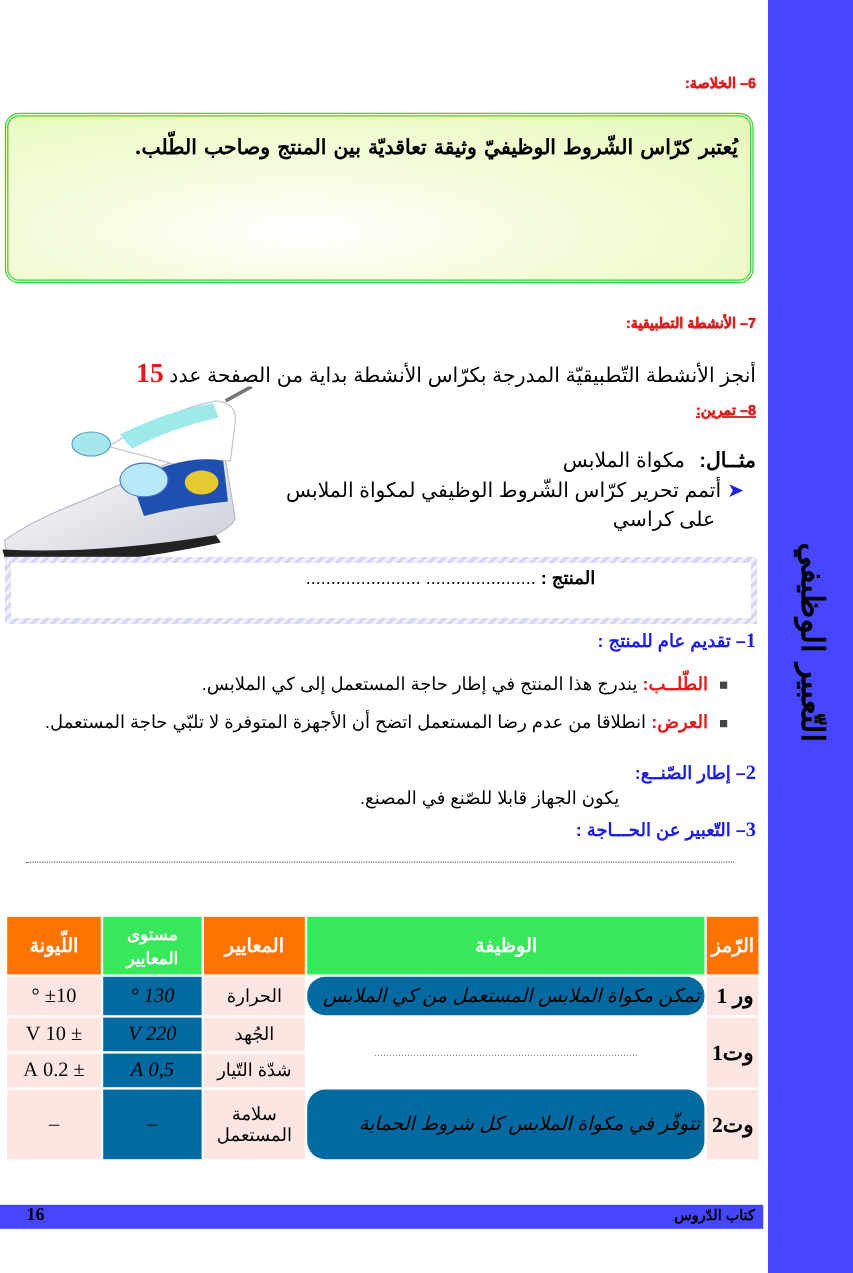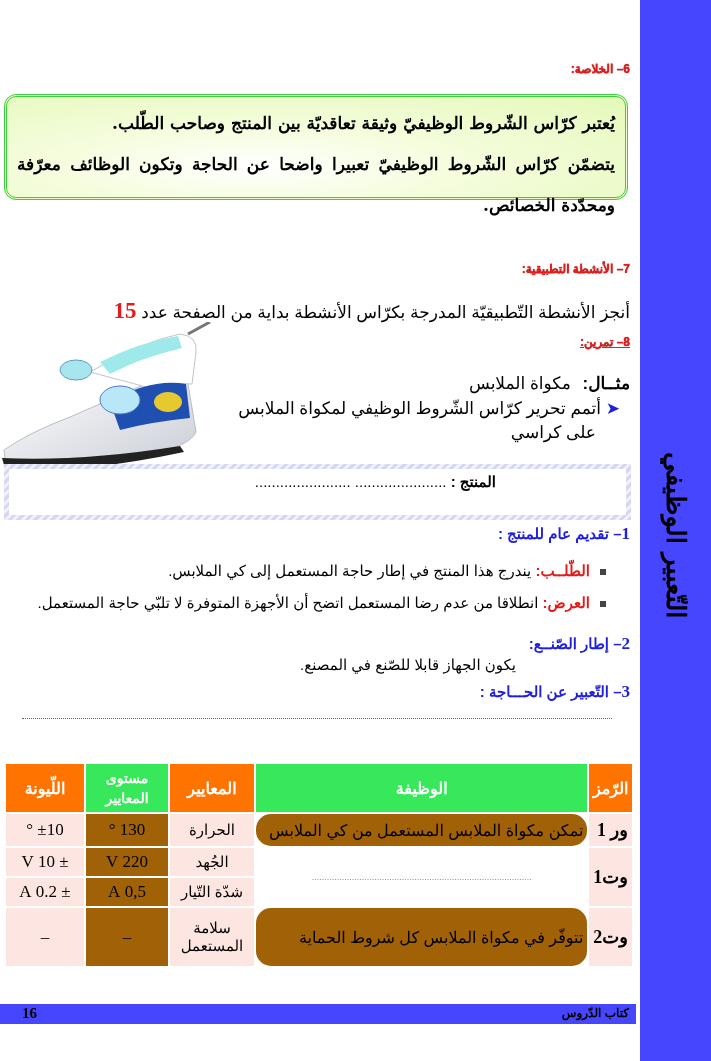--- a/index.html
+++ b/index.html
@@ -24,21 +24,21 @@
     font-weight:bold; font-size:26px; color:#000;
     letter-spacing:2px;
   }
   .page { position:absolute; left:0; top:0; width:636px; direction:rtl; }
   .h-red {
     position:absolute; right:6px; font-family:"Liberation Sans", sans-serif;
     font-weight:bold; color:#e41b1b; font-size:12px;
     text-shadow:0 0 1px #7a0000;
   }
   .summary-box {
-    position:absolute; left:4px; top:94px; width:624px; height:106px;
+    position:absolute; left:4px; top:94px; width:624px; height:142px;
     border:3px double #3ecf3e; border-radius:12px;
     background:radial-gradient(ellipse at 40% 70%, #ffffff 0%, #f6fde0 35%, #e4f9b8 100%);
     box-sizing:border-box; padding:6px 10px 0 10px;
   }
   .summary-box p {
     margin:0; font-family:"DejaVu Serif", serif; font-weight:bold;
     font-size:17px; line-height:41px; text-align:justify;
   }
   .line {
     position:absolute; right:6px; font-family:"Liberation Sans", sans-serif;
@@ -81,21 +81,21 @@
     font-size:15px;
   }
   table.func th {
     color:#fff; font-family:"Liberation Sans", sans-serif; font-weight:bold; font-size:16px;
     height:48px; padding:0 3px;
   }
   .th-orange { background:#ff7300; }
   .th-green { background:#37e85b; }
   table.func td { text-align:center; padding:2px 4px; font-family:"Liberation Serif", serif; font-size:17px; }
   .td-pink { background:#fde6e1; }
-  .td-green { background:#a16207; }
+  .td-green { background:#0369a1;font-style:italic; }
   .td-white { background:#ffffff; }
   .td-sym { font-weight:bold; text-align:right !important; font-size:18px !important; }
   .td-func { text-align:right !important; font-family:"Liberation Sans", sans-serif !important; font-size:16px !important;border-radius:15px; }
   .crit { font-family:"Liberation Sans", sans-serif !important; font-size:15px !important; }
   .footer-bar-full {
     position:absolute; left:0; top:1004px; width:636px; height:20px; background:#4646ff;
   }
   .footer-page {
     position:absolute; left:22px; top:1005px; font-family:"Liberation Serif", serif; font-weight:bold; font-size:15px; color:#000;
   }
@@ -111,21 +111,20 @@
     <span>التّعبير الوظيفي</span>
   </div>
 </div>
 
 <div class="page">
 
   <div class="h-red" style="top:62px;">6– الخلاصة:</div>
 
   <div class="summary-box">
     <p>يُعتبر كرّاس الشّروط الوظيفيّ وثيقة تعاقديّة بين المنتج وصاحب الطّلب.</p>
-    <p>يتضمّن كرّاس الشّروط الوظيفيّ تعبيرا واضحا عن الحاجة وتكون الوظائف معرّفة ومحدّدة الخصائص.</p>
   </div>
 
   <div class="h-red" style="top:262px;">7– الأنشطة التطبيقية:</div>
   <div class="line" style="top:298px;">
     <span>أنجز الأنشطة التّطبيقيّة المدرجة بكرّاس الأنشطة بداية من الصفحة عدد</span>
     <span class="red-num">15</span>
   </div>
 
   <div class="h-red" style="top:335px;text-decoration:underline;">8– تمرين:</div>
 

